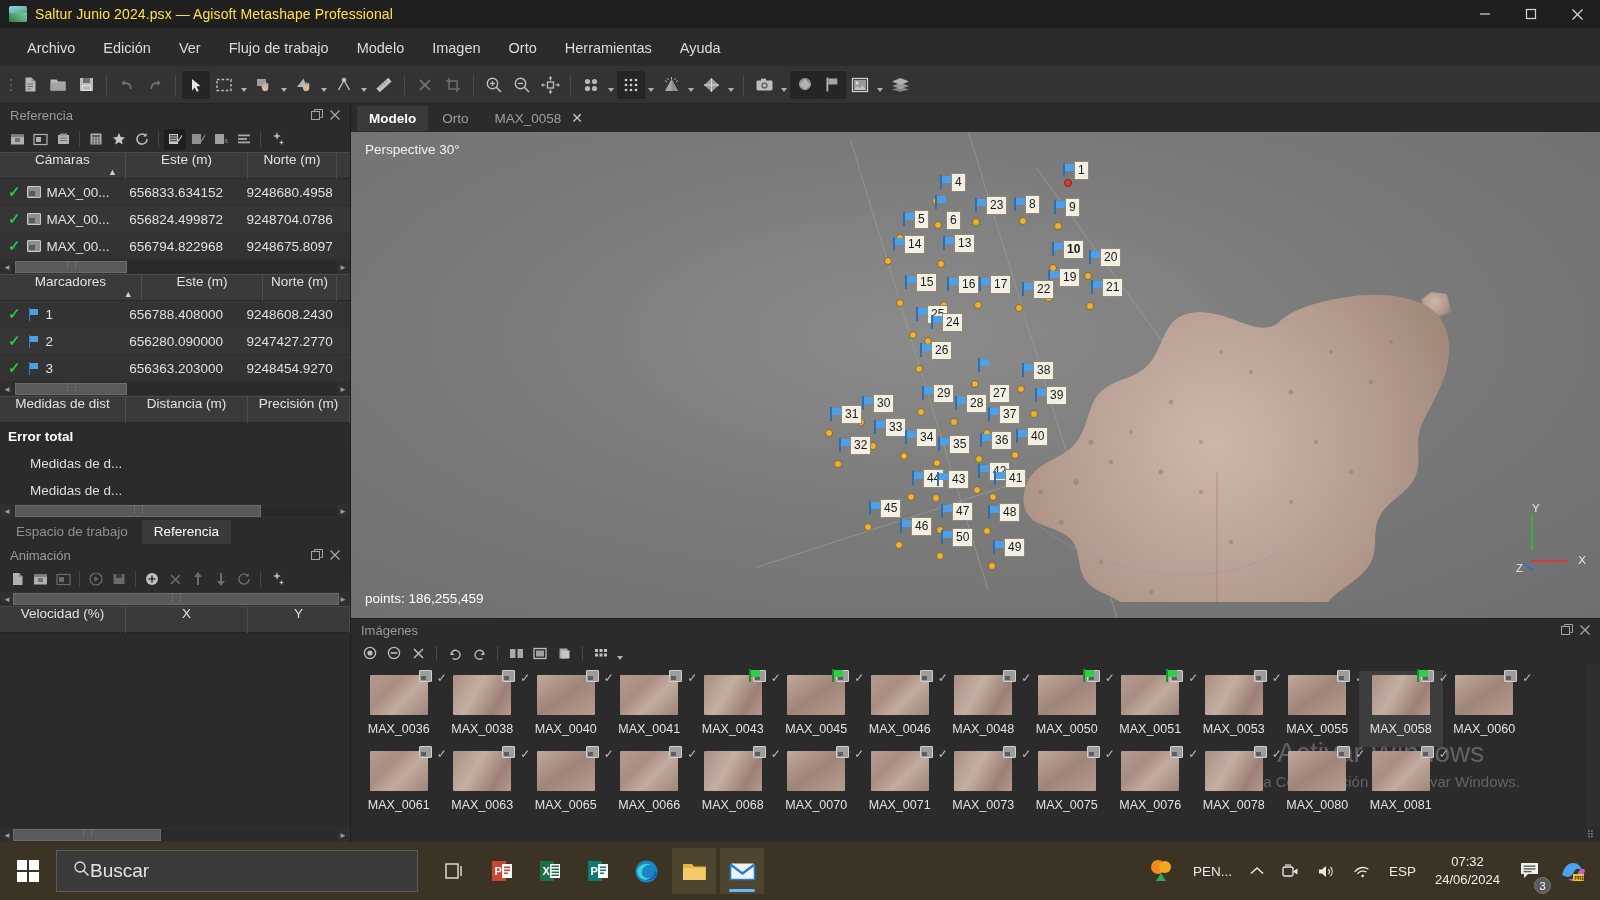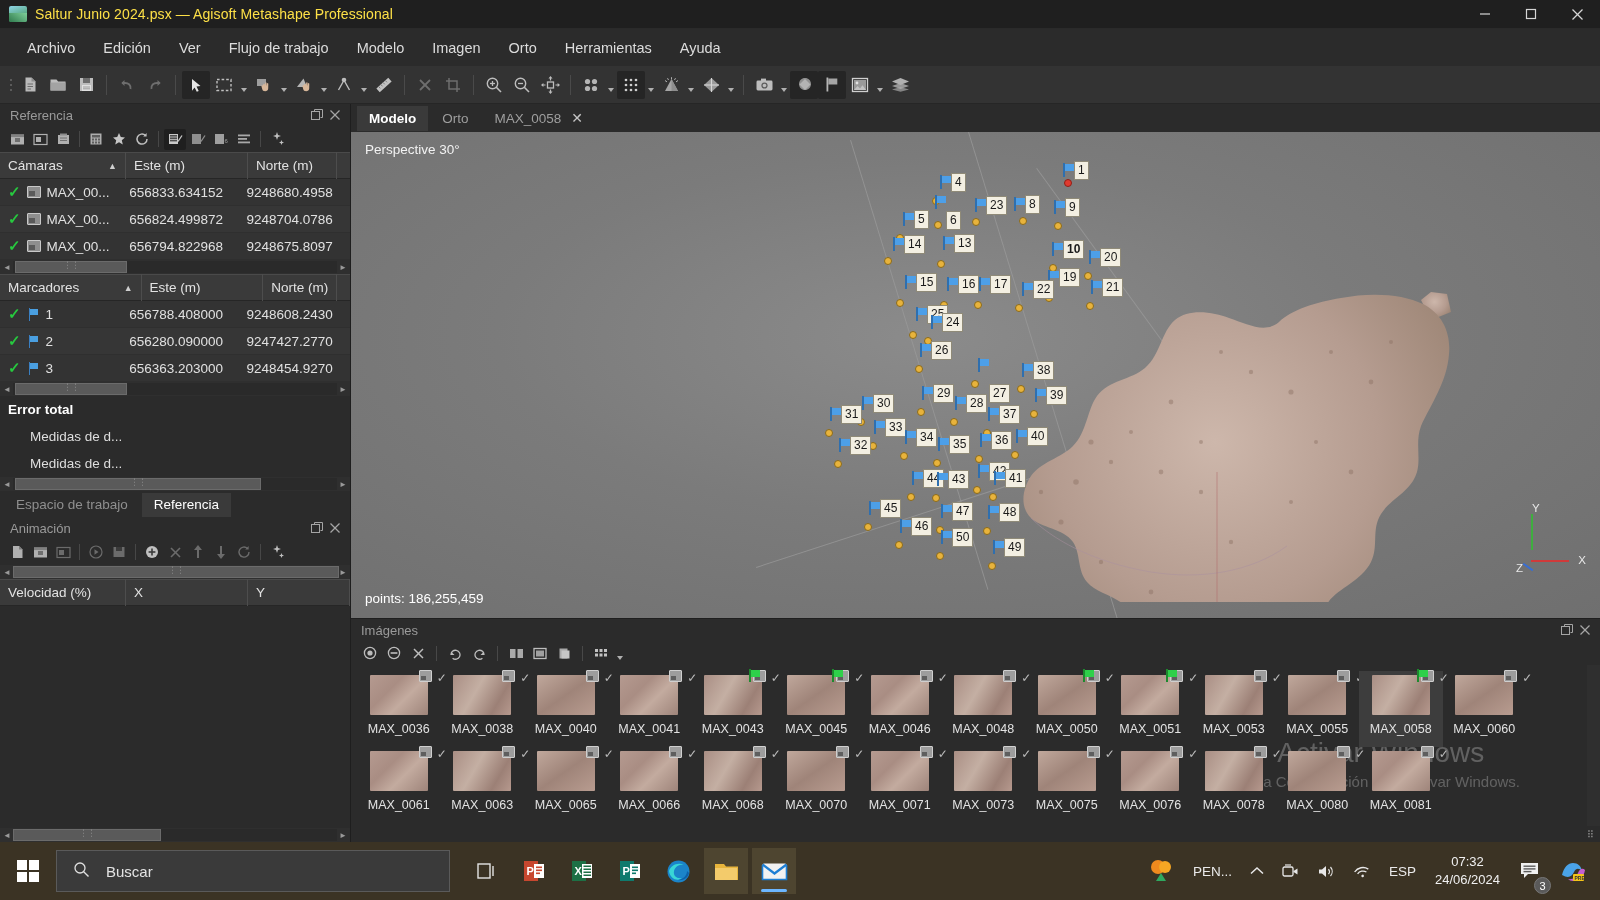--- a/index.html
+++ b/index.html
@@ -76,21 +76,21 @@
   .mini-toolbar { height: 26px; display: flex; align-items: center; padding-left: 6px; gap: 1px; background:#2b2b2b; }
   .mt { width: 22px; height: 21px; display:flex; align-items:center; justify-content:center; color:#b9b9b9; border-radius:2px; }
   .mt.on { background:#1f1f1f; }
   .mt.dim { color:#6b6b6b; }
   .mt-sep { width:1px; height:16px; background:#474747; margin:0 4px; }
 
   .table-head {
     display: flex; height: 27px; background: #3a3a3a; border-top: 1px solid #4a4a4a; border-bottom: 1px solid #262626;
     font-size: 13.5px; color: #e2e2e2; align-items: center;
   }
-  .th { padding: 0 8px; height: 27px; display: flex; align-items: center; border-right: 1px solid #4d4d4d; overflow: hidden; white-space: nowrap; }
+  .th { padding: 0 8px; height: 27px; display: flex; align-items: center; border-right: 1px solid #4d4d4d; overflow: hidden; white-space: nowrap; flex-direction: column; }
   .th .sortarrow { margin-left: auto; font-size: 9px; color: #cfcfcf; }
   .grid-rows { background: #333333; overflow: hidden; }
   .grow { display: flex; height: 27px; align-items: center; font-size: 13.5px; color: #e0e0e0; border-bottom: 1px solid #2f2f2f; }
   .grow:nth-child(even) { background: #363636; }
   .cell { padding: 0 8px; height: 27px; display: flex; align-items: center; overflow: hidden; white-space: nowrap; border-right: 1px solid #3a3a3a; }
   .chk { color: #27c93f; font-size: 15px; font-weight: bold; }
   .camicon { width:14px;height:12px;background:#8e8e8e;border:1px solid #c9c9c9;border-radius:1px;position:relative;flex:0 0 14px; }
   .camicon:after{content:"";position:absolute;left:1px;bottom:1px;width:6px;height:5px;background:#5a5a5a;}
   .flagicon { width:13px;height:13px;flex:0 0 13px;position:relative;}
   .flagicon:before{content:"";position:absolute;left:2px;top:0;width:1.5px;height:13px;background:#3a7fc1;}
@@ -176,21 +176,21 @@
   .imgpanel-vscroll { position:absolute; right:0; top:0; width:13px; height:100%; background:#2f2f2f; }
 
   
   .statusstrip { height: 16px; flex:0 0 16px; background:#2b2b2b; display:flex; align-items:center; justify-content:flex-end; padding-right:6px; }
 
   
   .taskbar { height: 58px; flex: 0 0 58px; background: #3b3324; display: flex; align-items: center; position:relative; }
   .tb-start { width: 56px; height: 58px; display:flex; align-items:center; justify-content:center; }
   .winlogo { width:22px; height:22px; display:grid; grid-template-columns:1fr 1fr; grid-template-rows:1fr 1fr; gap:2.5px; }
   .winlogo i { background:#ffffff; display:block; }
-  .searchbox { width: 394px; height: 42px; background: #3a3a3a; border:1px solid #5a5a5a; display:flex; align-items:center; gap:16px; padding-left:16px; color:#e3e3e3; font-size:15px;}
+  .searchbox { width: 362px; height: 42px; background: #3a3a3a; border:1px solid #5a5a5a; display:flex; align-items:center; gap:0; padding-left:16px; color:#e3e3e3; font-size:19px;}
   .tb-apps { display:flex; align-items:center; gap:4px; margin-left:14px; }
   .tapp { width: 44px; height: 46px; display:flex; align-items:center; justify-content:center; position:relative;}
   .tapp.active:after { content:""; position:absolute; bottom:2px; left:9px; width:26px; height:3px; background:#6cb6ff; border-radius:2px;}
   .tapp.boxed { background:#4e4530; }
   .tray { margin-left:auto; display:flex; align-items:center; gap:0px; padding-right: 6px; }
   .tray-item { height:58px; display:flex; align-items:center; justify-content:center; padding: 0 9px; color:#eaeaea; font-size:13.5px;}
   .clock { display:flex; flex-direction:column; align-items:center; justify-content:center; line-height:1.35; font-size:13px; color:#f0f0f0; padding:0 10px;}
   .badge-count { position:absolute; right:-1px; bottom:6px; width:17px;height:17px;border-radius:50%;background:#5a5a5a;color:#fff;font-size:11px;display:flex;align-items:center;justify-content:center;border:1px solid #777;}
 </style>
 </head>
@@ -659,20 +659,25 @@
         </div>
       </div>
       <div class="hscroll">
         <div class="hs-arrow">◄</div>
         <div class="hs-track">
             <div class="hs-thumb" style="left:2px;width:112px"></div>
           </div>
         <div class="hs-arrow">►</div>
       </div>
 
+      <div class="table-head">
+        <div class="th" style="width:126px">Medidas de dist</div>
+        <div class="th" style="width:122px">Distancia (m)</div>
+        <div class="th" style="flex:1 1 auto">Precisión (m)</div>
+      </div>
       <div class="dist-body">
         <div class="dist-row total">Error total</div>
         <div class="dist-row sub">Medidas de d...</div>
         <div class="dist-row sub">Medidas de d...</div>
       </div>
       <div class="hscroll">
         <div class="hs-arrow">◄</div>
         <div class="hs-track">
             <div class="hs-thumb" style="left:2px;width:246px"></div>
           </div>

